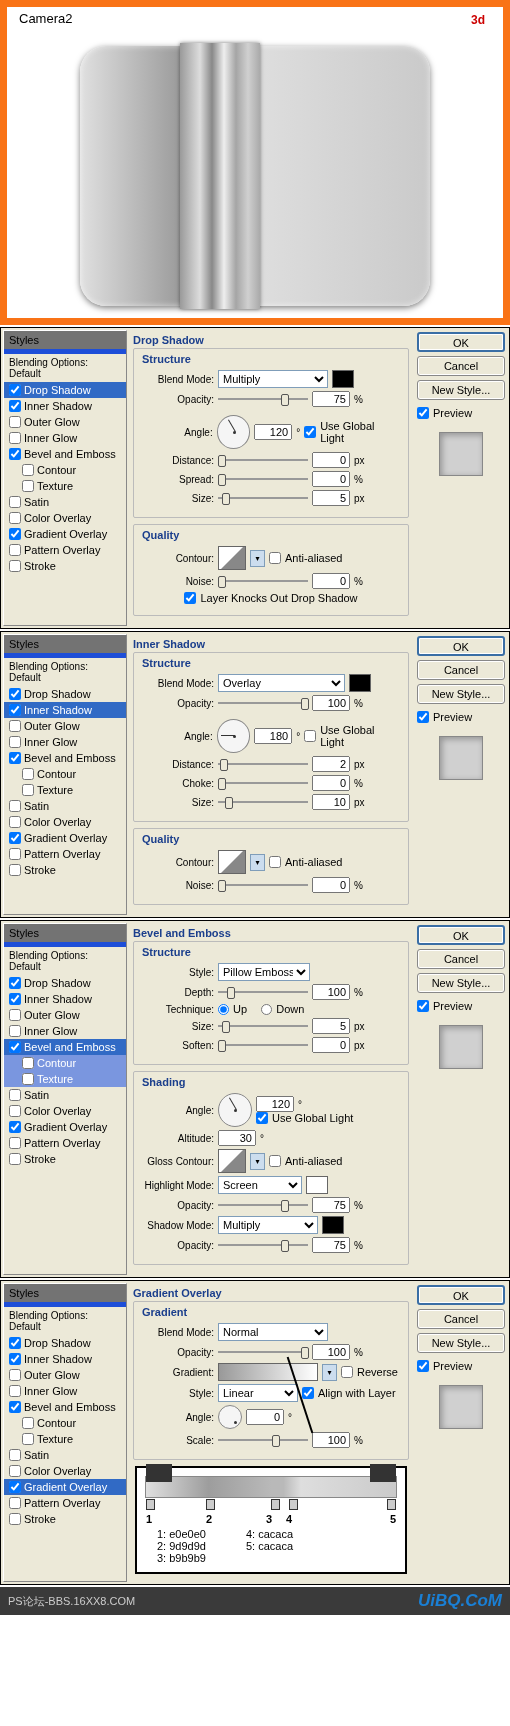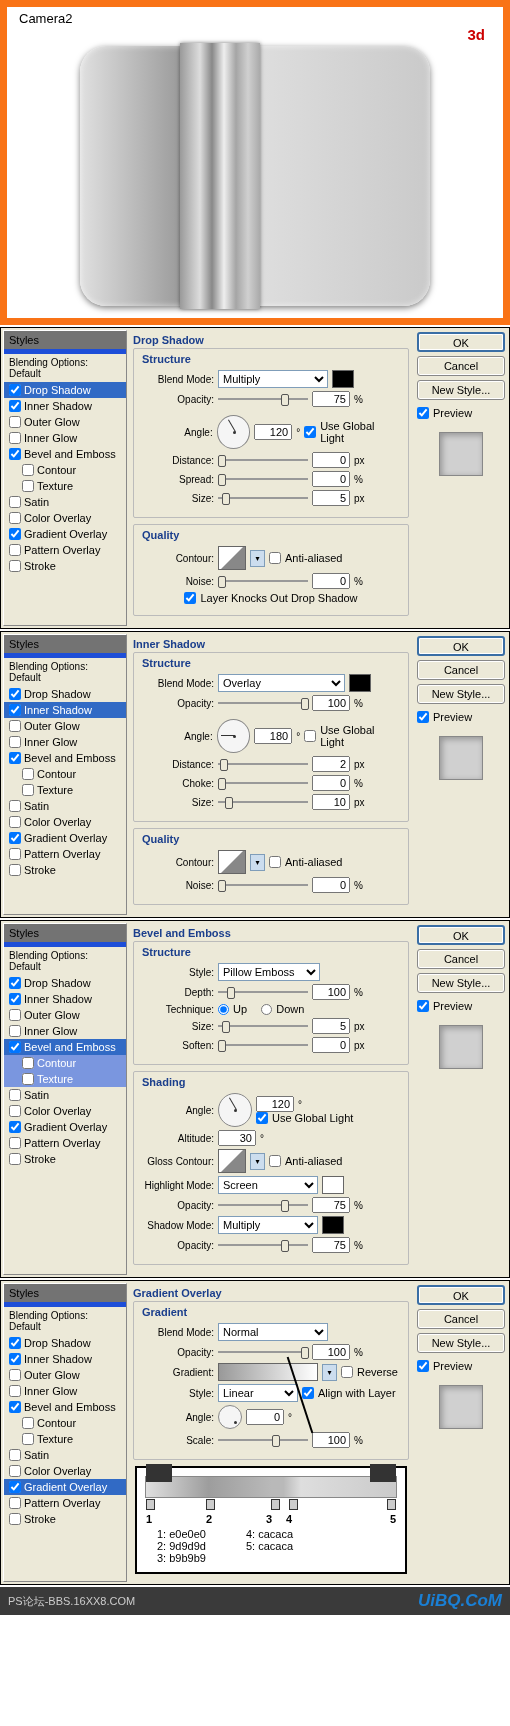--- a/index.html
+++ b/index.html
@@ -1,19 +1,19 @@
 <!DOCTYPE html>
 <html><head>
 <meta charset="utf-8">
 <style>
 *{box-sizing:border-box;margin:0;padding:0;font-family:Tahoma,Arial,sans-serif;font-size:11px}
 body{background:#fff;width:510px}
 .top{border:7px solid #f97316;padding:4px 12px 12px 12px;position:relative;margin-bottom:2px}
 .top-title{font-size:13px}
-.top-3d{position:absolute;right:18px;top:19px;color:#c00;font-size:15px;font-weight:bold}
+.top-3d{position:absolute;right:18px;top:6px;color:#c00;font-size:12px;font-weight:bold}
 .camera-body{margin:20px auto 0;width:350px;height:260px;border-radius:26px;background:linear-gradient(90deg,#e0e0e0,#9d9d9d 28%,#b9b9b9 33%,#dedede 50%,#cacaca);box-shadow:0 2px 6px rgba(0,0,0,.5),inset 0 0 6px rgba(255,255,255,.6);position:relative}
 .camera-rail{position:absolute;left:100px;top:-3px;width:80px;height:266px;background:linear-gradient(90deg,#9a9a9a,#ddd 25%,#888 40%,#eee 55%,#a5a5a5 70%,#d0d0d0 85%,#aaa);box-shadow:0 0 4px rgba(0,0,0,.5)}
 .panel-row{display:flex;gap:2px;background:#ece9d8;border:1px solid #000;padding:2px;margin-bottom:2px}
 .styles{width:124px;background:#ece9d8;border:1px solid #fff;border-right-color:#888;border-bottom-color:#888}
 .styles-h{background:#737373;padding:3px 5px;border-bottom:5px solid #1d4ed8}
 .styles-sub{padding:3px 5px;font-size:10px}
 .opt{display:flex;align-items:center;gap:3px;padding:2px 5px;cursor:pointer}
 .opt.sub{padding-left:18px}
 .opt.sel{background:#316ac5;color:#fff}
 .opt.sel2{background:#7a96df;color:#fff}
@@ -393,21 +393,21 @@
         <input type="checkbox" style="">
         <span>Stroke</span>
       </div>
   </div>
   <div class="main">
     <div class="section-title">Bevel and Emboss</div>
     <div class="group">
       <div class="group-label">Structure</div>
       <div class="row">
           <span class="lbl">Style:</span>
-          <select style="width:102px"><option>Pillow Emboss</option></select>
+          <select style="width:92px"><option>Pillow Emboss</option></select>
         </div>
       <div class="row">
           <span class="lbl">Depth:</span>
           <div class="slider">
             <div class="slider-thumb" style="left:10%"></div>
           </div>
           <input class="num" value="100" style="">
           <span class="unit">%</span>
         </div>
       <div class="row"><span class="lbl">Technique:</span><input type="radio" class="radio" checked="" style=""><span>Up</span>&nbsp;&nbsp;<input type="radio" class="radio" style=""><span>Down</span></div>
@@ -453,21 +453,21 @@
         </div>
       <div class="row">
           <span class="lbl">Gloss Contour:</span>
           <span class="contour"></span>
           <span class="dropdown-arrow">▾</span>
           <input type="checkbox" style="">
           <span>Anti-aliased</span>
         </div>
       <div class="row">
           <span class="lbl">Highlight Mode:</span>
-          <select style="width:100px"><option>Screen</option></select>
+          <select style="width:84px"><option>Screen</option></select>
           <span class="sw" style="background:#fff"></span>
         </div>
       <div class="row">
           <span class="lbl">Opacity:</span>
           <div class="slider">
             <div class="slider-thumb" style="left:70%"></div>
           </div>
           <input class="num" value="75" style="">
           <span class="unit">%</span>
         </div>

